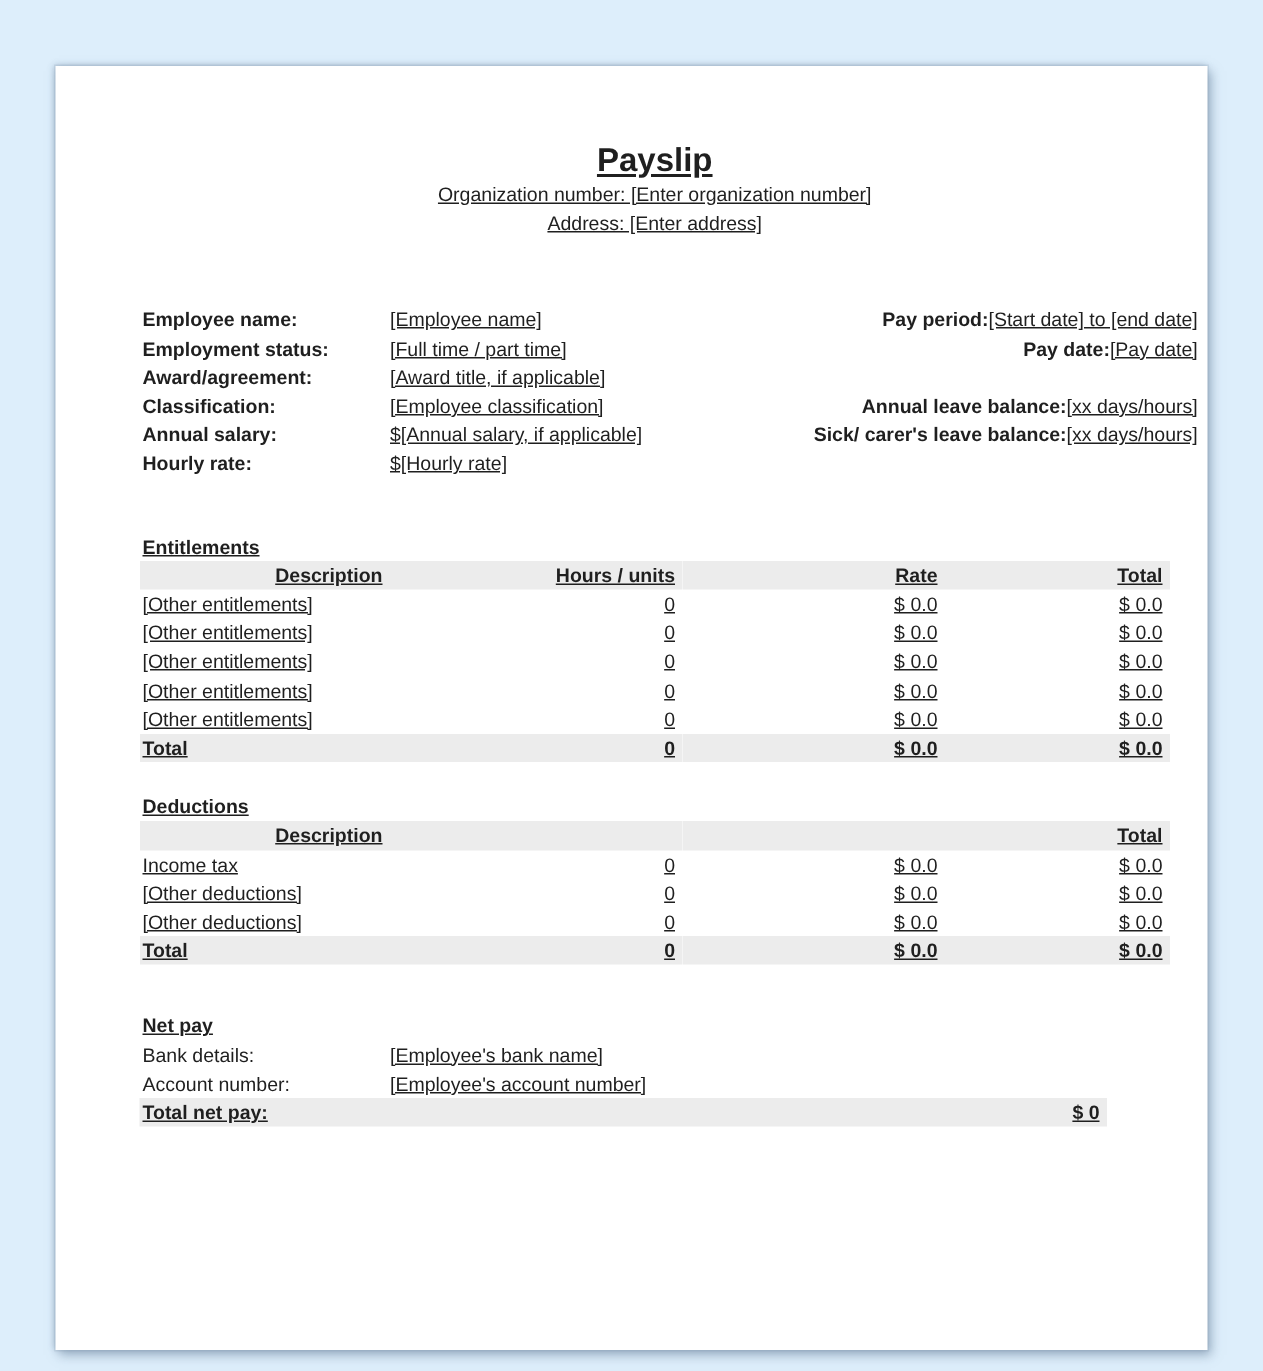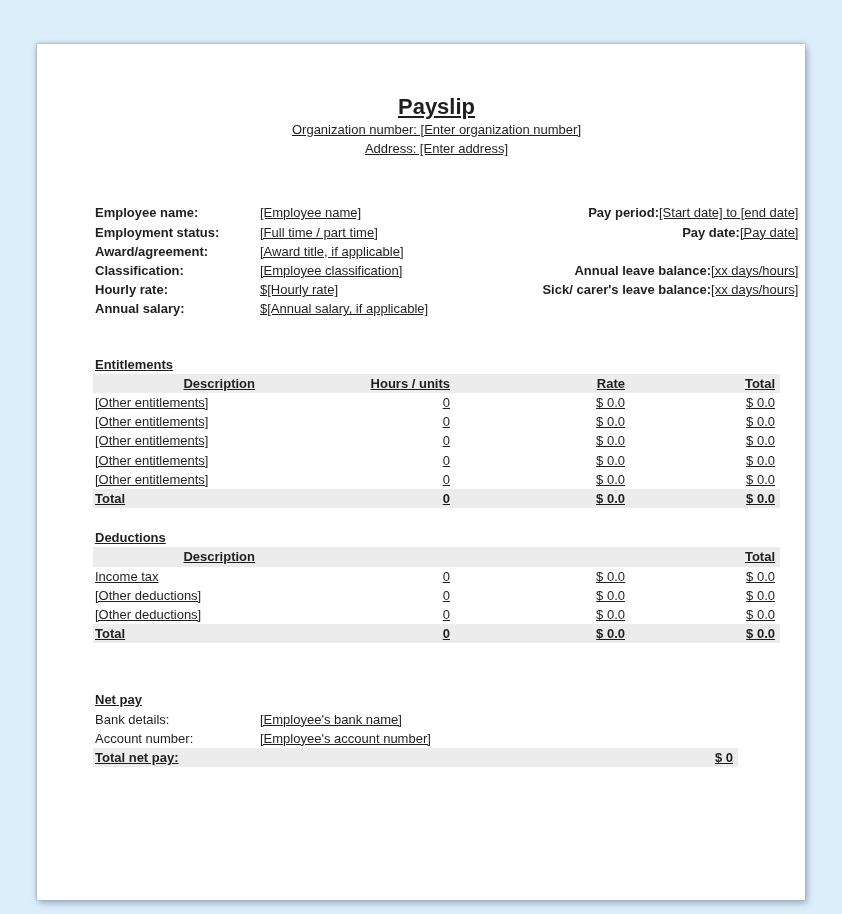--- a/index.html
+++ b/index.html
@@ -42,21 +42,21 @@
   .row-spacer { height: 19.2px; }
 
   
   .section-title {
     font-weight: bold;
     line-height: 19.2px;
     padding-left: 2px;
   }
   .sec-entitlements { margin-top: 36px; }
   .sec-deductions   { margin-top: 20px; }
-  .sec-netpay       { margin-top: 47px; }
+  .sec-netpay       { margin-top: 31px; }
 
   table {
     width: 687px;
     border-collapse: collapse;
     table-layout: fixed;
   }
   col.c1 { width: 167px; }
   col.c2 { width: 195px; }
   col.c3 { width: 175px; }
   col.c4 { width: 150px; }
@@ -112,24 +112,24 @@
       <div class="info-row">
         <span class="lbl">Employment status:</span><span>[Full time / part time]</span>
       </div>
       <div class="info-row">
         <span class="lbl">Award/agreement:</span><span>[Award title, if applicable]</span>
       </div>
       <div class="info-row">
         <span class="lbl">Classification:</span><span>[Employee classification]</span>
       </div>
       <div class="info-row">
+        <span class="lbl">Annual salary:</span><span>$[Annual salary, if applicable]</span>
+      </div>
+      <div class="info-row">
         <span class="lbl">Hourly rate:</span><span>$[Hourly rate]</span>
-      </div>
-      <div class="info-row">
-        <span class="lbl">Annual salary:</span><span>$[Annual salary, if applicable]</span>
       </div>
     </div>
     <div class="info-col-right">
       <div class="info-row">
         <span class="lbl-r">Pay period:</span><span>[Start date] to [end date]</span>
       </div>
       <div class="info-row">
         <span class="lbl-r">Pay date:</span><span>[Pay date]</span>
       </div>
       <div class="row-spacer"></div>

